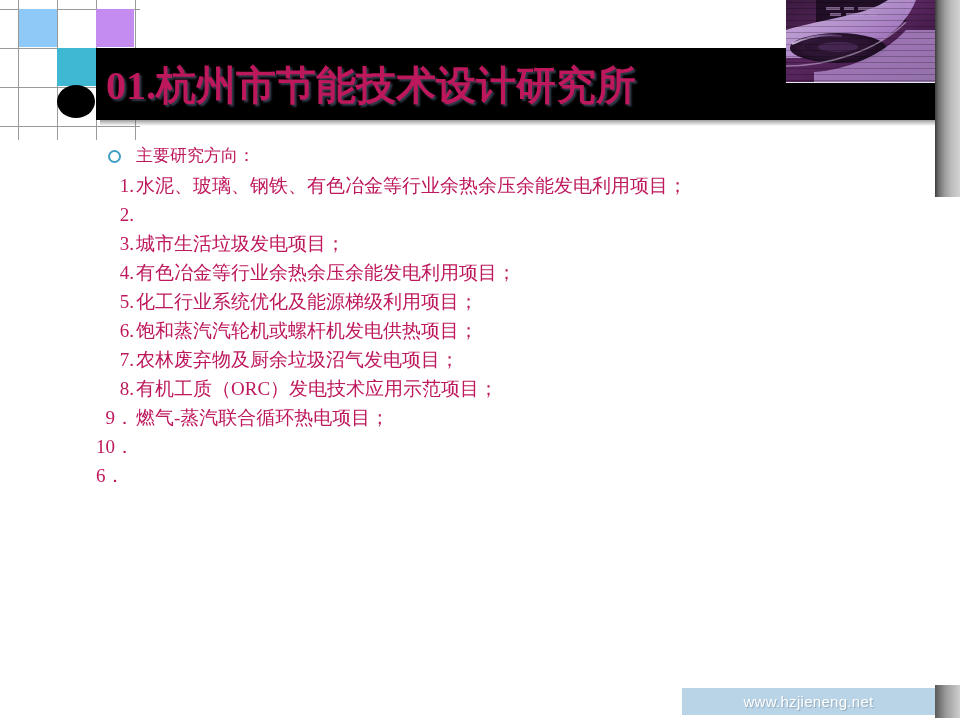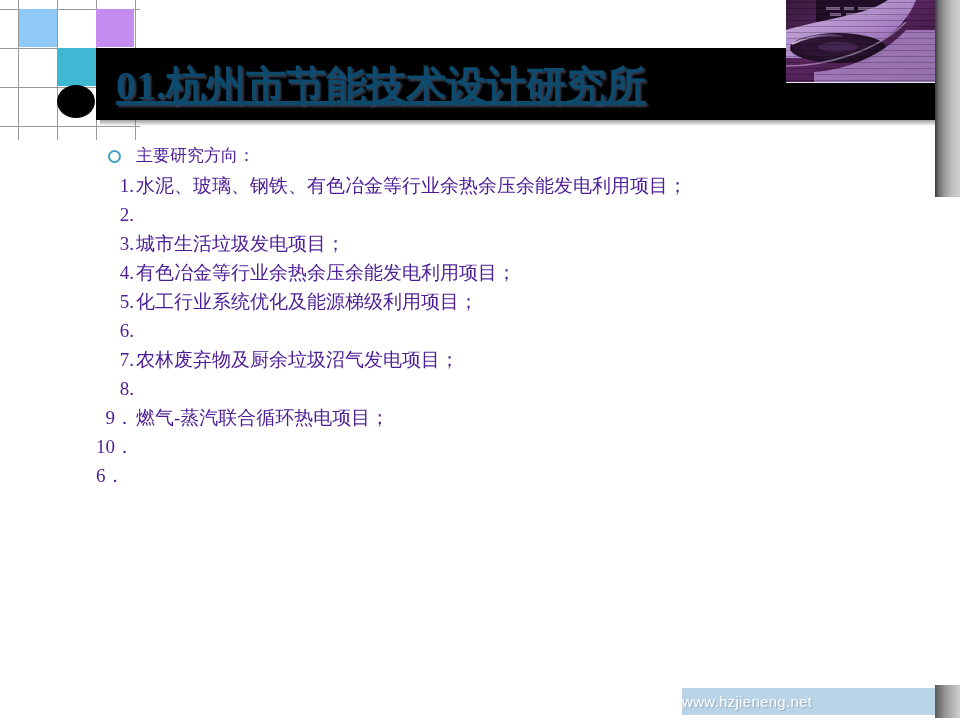--- a/index.html
+++ b/index.html
@@ -68,34 +68,33 @@
   }
   #title-band-shadow {
     position: absolute;
     left: 100px; top: 120px;
     width: 839px; height: 6px;
     background: linear-gradient(to bottom, rgba(80,80,80,0.55), rgba(255,255,255,0));
     z-index: 3;
   }
   #title-text {
     position: absolute;
-    left: 116px;
+    left: 106px;
     top: 55px;
     width: 820px;
     height: 62px;
     line-height: 62px;
     z-index: 6;
-    color: #0c4a6e;
+    color: #be185d;
     font-family: "Liberation Serif", "DejaVu Serif", serif;
     font-size: 40px;
     font-weight: bold;
     white-space: nowrap;
     letter-spacing: 0px;
     text-shadow: 2px 2px 2px rgba(60,70,90,0.85);
-    text-decoration: underline;
   }
 
   
   #hero-image {
     position: absolute;
     left: 786px; top: 0px;
     width: 149px; height: 82px;
     z-index: 7;
     overflow: hidden;
     border-bottom: 1px solid #e8e8f0;
@@ -111,21 +110,21 @@
        #3c3c3c 0%, #6c6c6c 14%, #9a9a9a 38%, #bdbdbd 66%, #d2d2d2 100%);
     z-index: 9;
   }
 
   
   #content {
     position: absolute;
     left: 0px; top: 140px;
     width: 900px;
     z-index: 2;
-    color: #4c1d95;
+    color: #be185d;
     font-family: "Liberation Serif", "DejaVu Serif", serif;
   }
   .lead-row {
     position: relative;
     height: 31px;
     padding-left: 108px;
     font-size: 17px;
     line-height: 31px;
     white-space: nowrap;
   }
@@ -180,20 +179,21 @@
     left: 682px; top: 688px;
     width: 253px; height: 27px;
     background: #b9d4e6;
     z-index: 8;
   }
   #footer-url {
     position: absolute;
     left: 0; top: 0;
     width: 253px; height: 15px;
     line-height: 27px;
+    text-align: center;
     color: #ffffff;
     font-family: "Liberation Sans", "DejaVu Sans", sans-serif;
     font-size: 15px;
     letter-spacing: 0.3px;
     text-shadow: 1px 1px 1px rgba(120,140,160,0.6);
   }
   #footer-bevel {
     position: absolute;
     left: 935px; top: 685px;
     width: 25px; height: 33px;
@@ -308,27 +308,29 @@
       <li>
         <span class="idx">4.</span>
         <span>有色冶金等行业余热余压余能发电利用项目；</span>
       </li>
       <li>
         <span class="idx">5.</span>
         <span>化工行业系统优化及能源梯级利用项目；</span>
       </li>
       <li>
         <span class="idx">6.</span>
+        <span>饱和蒸汽汽轮机或螺杆机发电供热项目；</span>
       </li>
       <li>
         <span class="idx">7.</span>
         <span>农林废弃物及厨余垃圾沼气发电项目；</span>
       </li>
       <li>
         <span class="idx">8.</span>
+        <span>有机工质（ORC）发电技术应用示范项目；</span>
       </li>
       <li>
         <span class="idx">9．</span>
         <span>燃气-蒸汽联合循环热电项目；</span>
       </li>
       <li class="wide">
         <span class="idx">10．</span>
       </li>
       <li class="wide">
         <span class="idx">6．</span>

